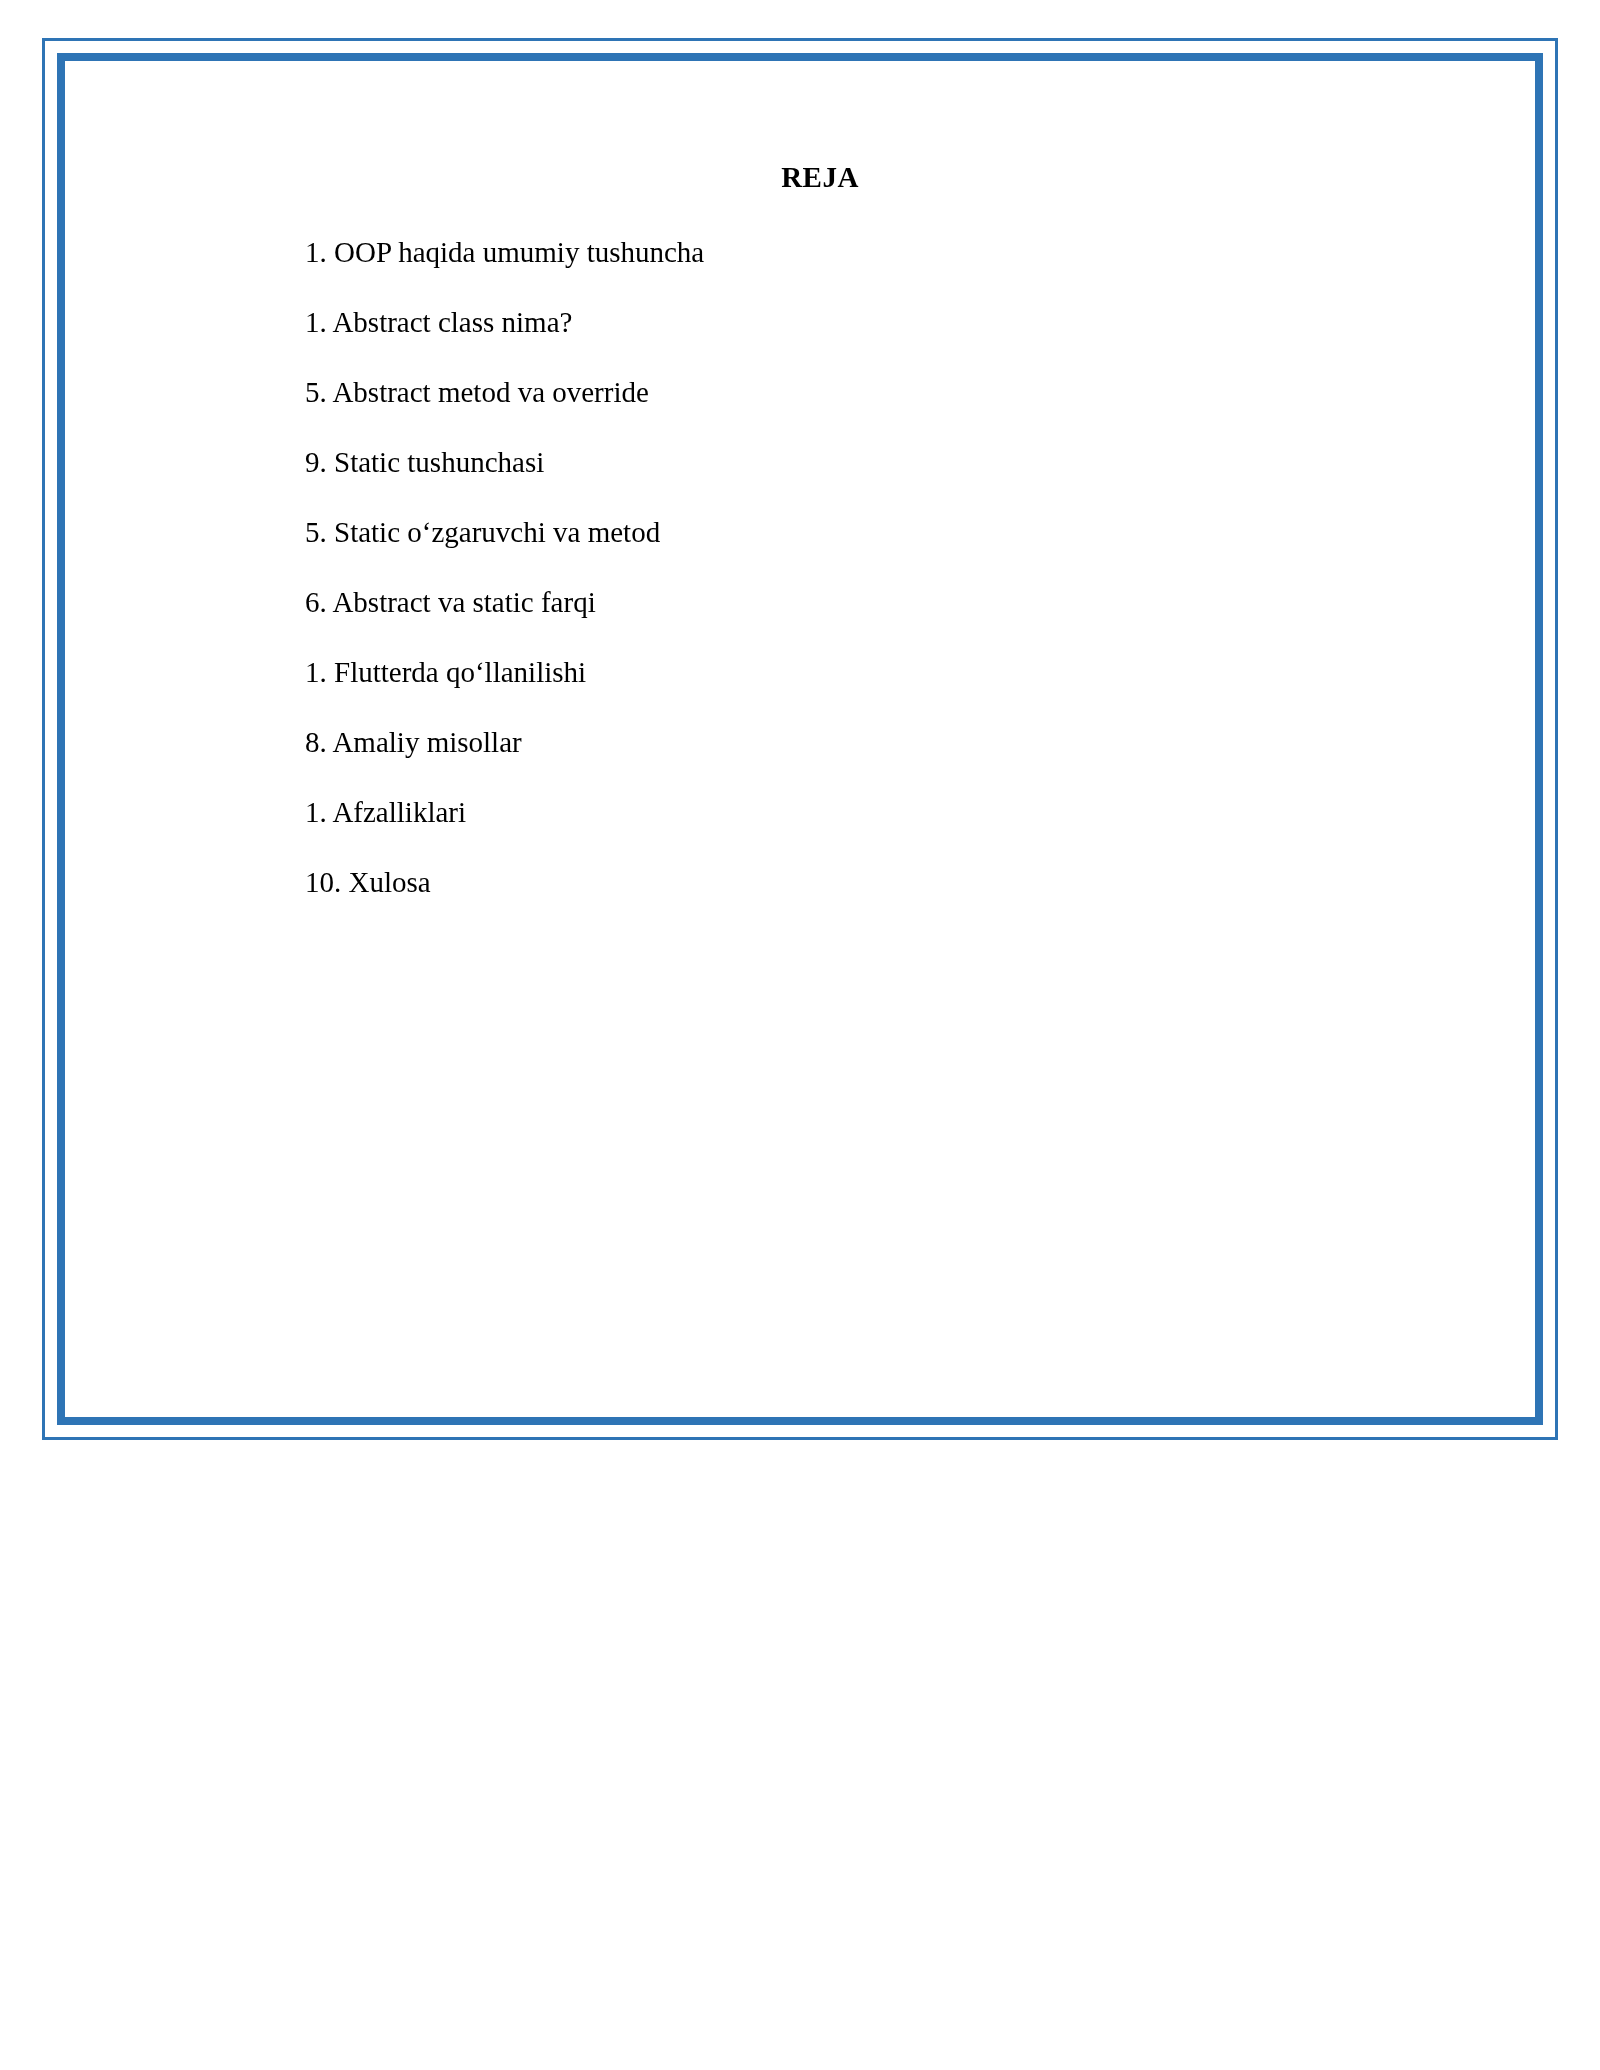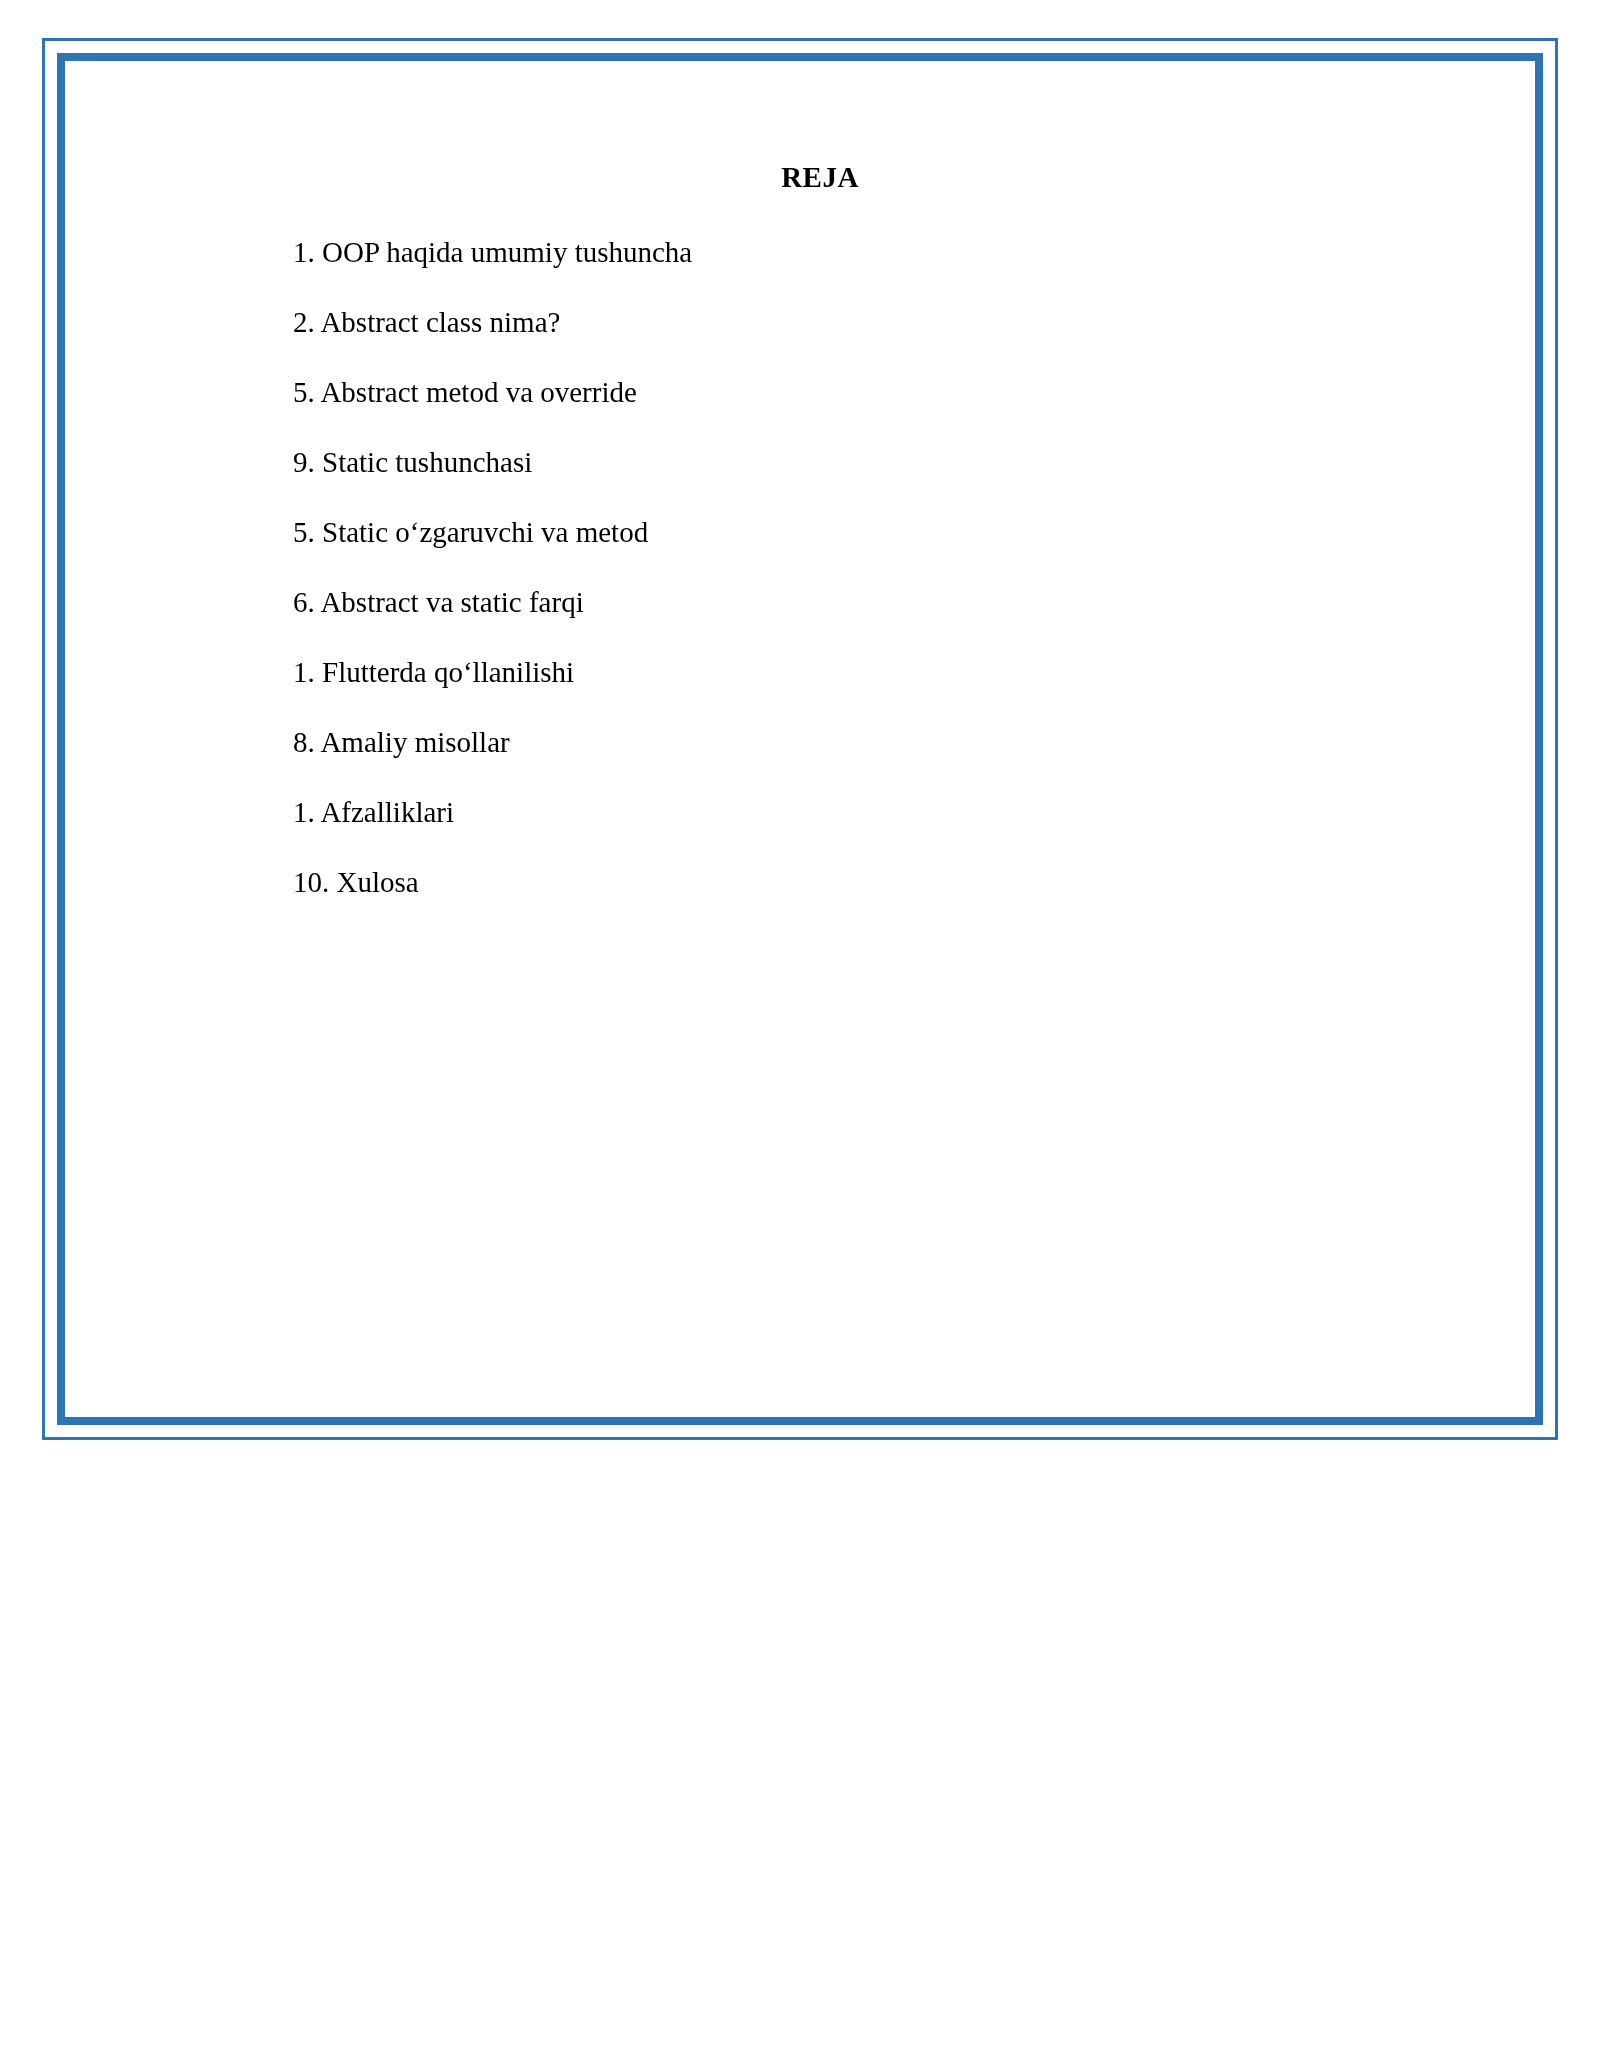--- a/index.html
+++ b/index.html
@@ -52,21 +52,21 @@
     font-size: 29px;
     font-weight: bold;
     text-align: center;
     color: #000000;
     letter-spacing: 0.5px;
     margin: 0 0 44px 0;
     padding-left: 40px;
   }
   .reja-list {
     list-style: none;
-    margin: 0;
+    margin: 12px;
     padding: 0;
   }
   .reja-item {
     font-family: "Liberation Serif", serif;
     font-size: 29px;
     line-height: 1.0;
     color: #000000;
     margin: 0 0 41px 0;
     padding-left: 128px;
     white-space: pre;
@@ -75,21 +75,21 @@
 </head>
 <body>
 
 <div class="page">
   <div class="border-outer">
     <div class="border-inner">
       <div class="content">
         <div class="doc-title">REJA</div>
         <ul class="reja-list">
           <li class="reja-item">1. OOP haqida umumiy tushuncha</li>
-          <li class="reja-item">2. Abstract class nima?</li>
+          <li class="reja-item">1. Abstract class nima?</li>
           <li class="reja-item">5. Abstract metod va override</li>
           <li class="reja-item">9. Static tushunchasi</li>
           <li class="reja-item">5. Static o‘zgaruvchi va metod</li>
           <li class="reja-item">6. Abstract va static farqi</li>
           <li class="reja-item">1. Flutterda qo‘llanilishi</li>
           <li class="reja-item">8. Amaliy misollar</li>
           <li class="reja-item">1. Afzalliklari</li>
           <li class="reja-item">10. Xulosa</li>
         </ul>
       </div>

